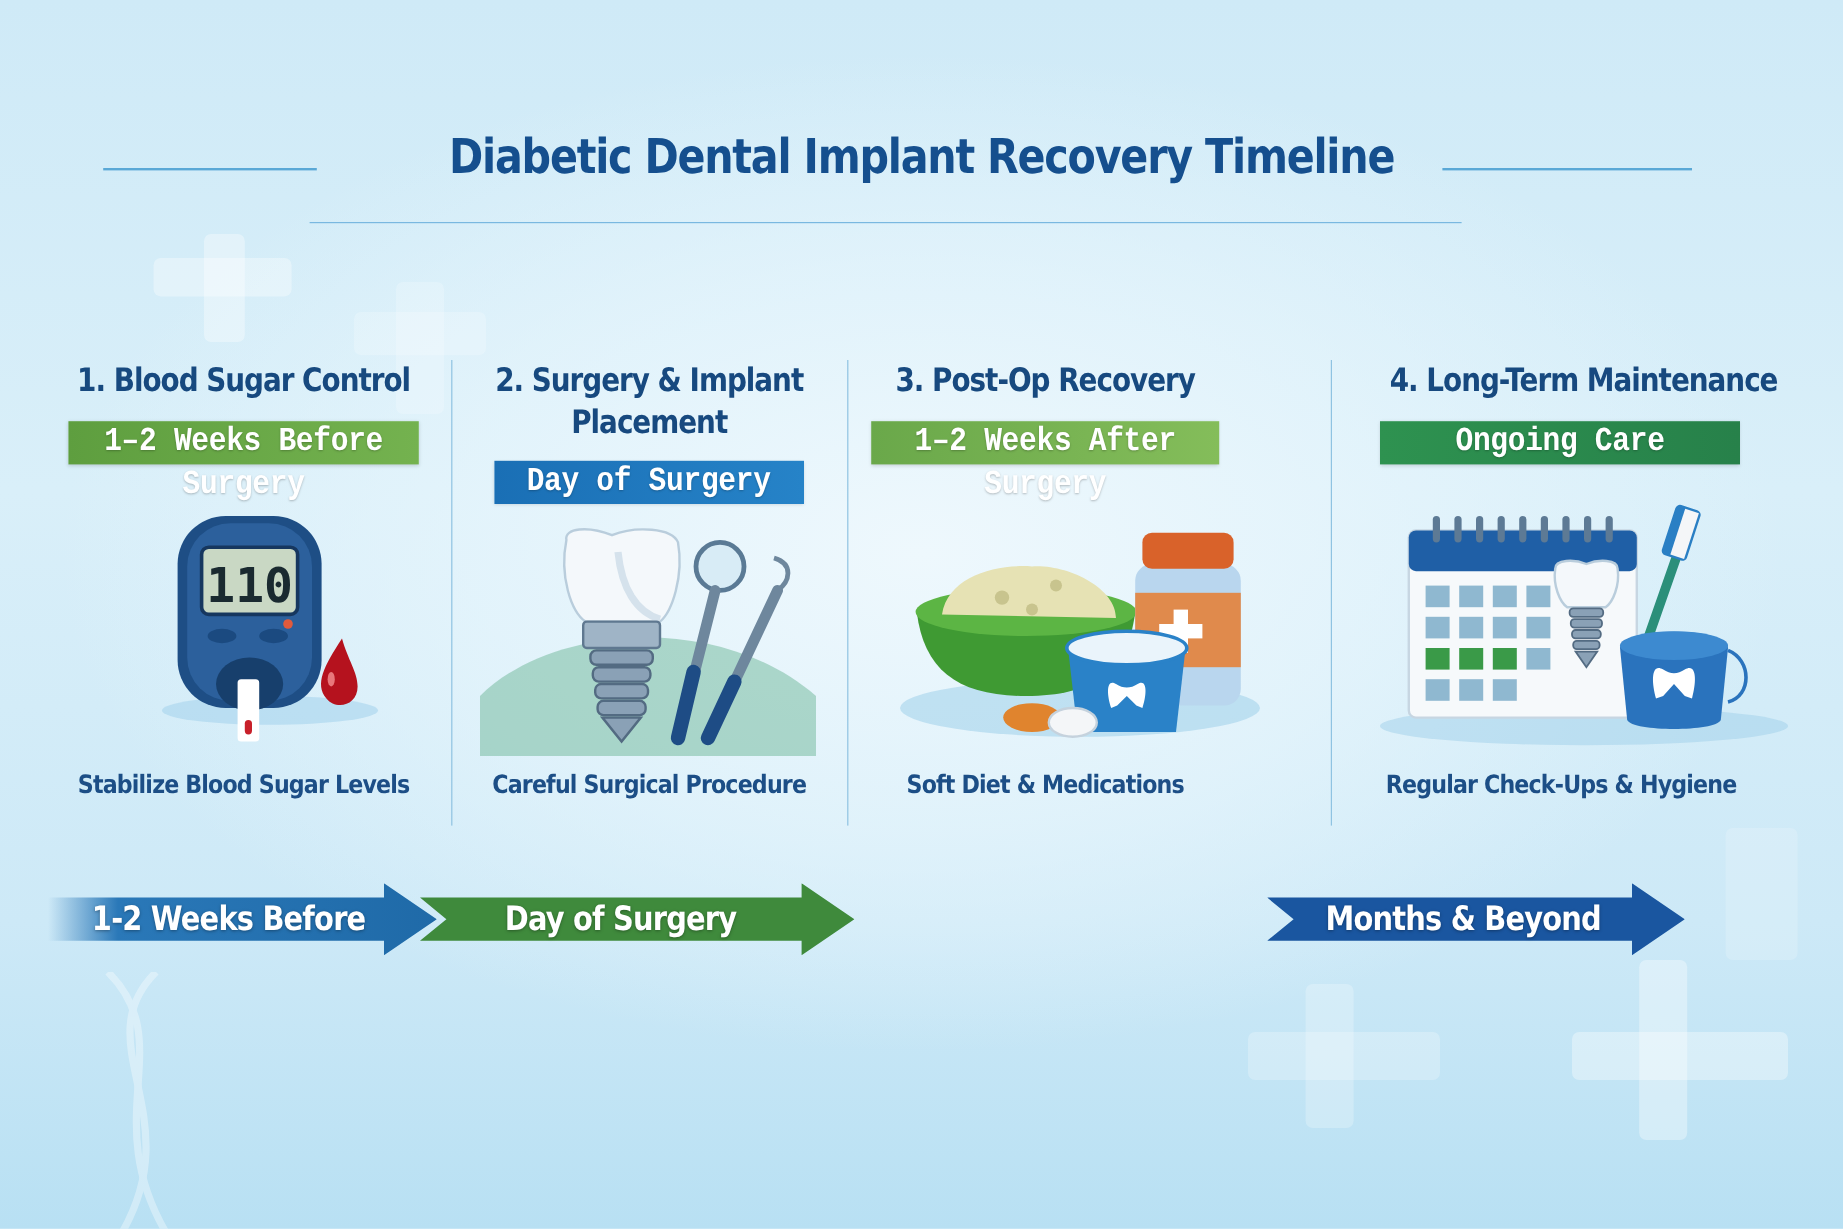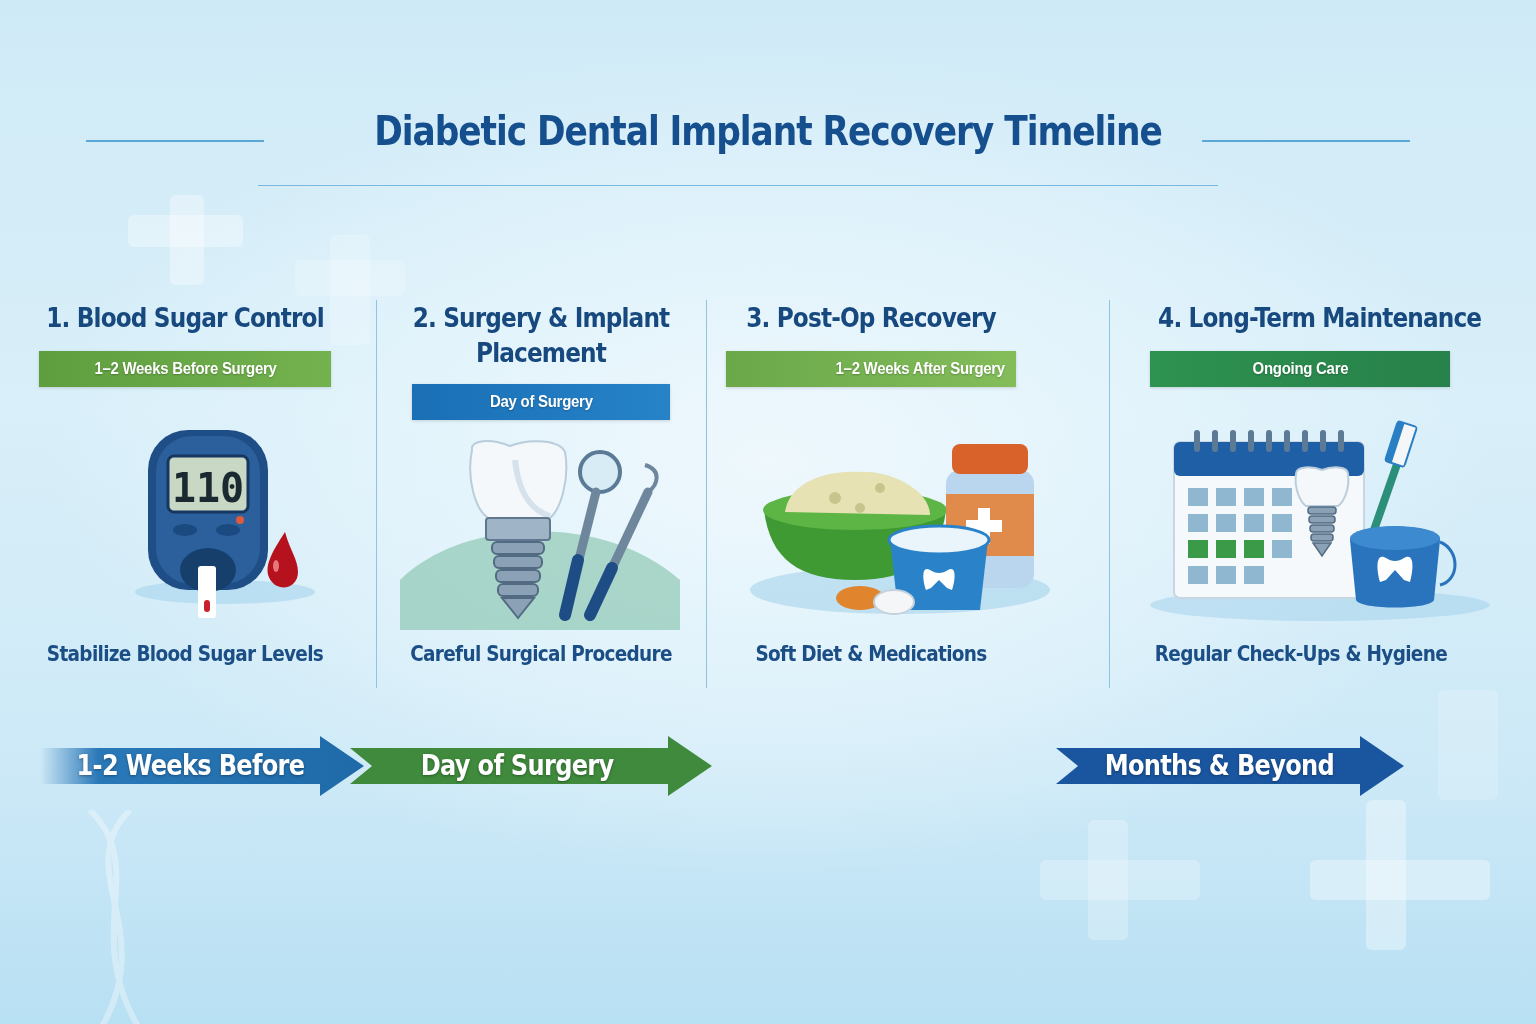--- a/index.html
+++ b/index.html
@@ -29,23 +29,24 @@
   .divider { position: absolute; top: 300px; height: 388px; width: 1px; background: #8fc3e2; }
 
   .stage { position: absolute; top: 300px; width: 330px; text-align: center; }
   .stage h2 {
     font-family: "DejaVu Sans", sans-serif; font-weight: bold;
     font-size: 27px; color: #17497f; letter-spacing: -1px; line-height: 35px;
     transform: scaleX(0.86); transform-origin: center; white-space: nowrap;
   }
   .badge {
     display: inline-block; margin-top: 16px; height: 36px; line-height: 36px;
-    color: #fff; font-size: 17px; font-weight: bold; letter-spacing: -0.3px;
+    color: #fff; font-size: 28px; font-weight: bold; letter-spacing: -0.3px;
     text-shadow: 0 1px 2px rgba(0,0,0,0.25);
     box-shadow: 0 1px 3px rgba(0,0,0,0.15);
+    font-family: Liberation Mono, monospace;
   }
   .badge span { display: inline-block; transform: scaleX(0.88); }
   .desc {
     position: absolute; top: 342px; left: 0; right: 0; text-align: center;
     font-family: "DejaVu Sans", sans-serif; font-weight: bold;
     font-size: 21px; color: #1c4e86; letter-spacing: -0.8px;
     transform: scaleX(0.88); transform-origin: center; white-space: nowrap;
   }
   .illus { position: absolute; }
 
@@ -83,21 +84,21 @@
   <div class="title-line left"></div>
   <div class="title-line right"></div>
   <div class="title-line under"></div>
   <h1 class="title">Diabetic Dental Implant Recovery Timeline</h1>
 </div>
 
 <div class="divider" style="left:376px;"></div>
 <div class="divider" style="left:706px;"></div>
 <div class="divider" style="left:1109px;"></div>
 
-<section class="stage" style="left:20px;width:330px;height:400px;">
+<section class="stage" style="left:38px;width:330px;height:400px;">
   <h2>1. Blood Sugar Control</h2>
   <div class="badge" style="width:292px;background:linear-gradient(90deg,#5e9e3f,#74b24f);"><span>1–2 Weeks Before Surgery</span></div>
   <div class="desc">Stabilize Blood Sugar Levels</div>
 </section>
 <svg class="illus" width="200" height="200" viewBox="0 0 200 200" style="left:130px;top:420px;">
   <ellipse cx="95" cy="172" rx="90" ry="12" fill="#a6d3ec" opacity="0.6"></ellipse>
   <rect x="18" y="10" width="120" height="160" rx="40" fill="#1e4e85"></rect>
   <rect x="26" y="16" width="104" height="148" rx="36" fill="#2c609c"></rect>
   <rect x="38" y="36" width="80" height="56" rx="6" fill="#c9d8c4" stroke="#16375f" stroke-width="3"></rect>
   <text x="78" y="82" text-anchor="middle" font-family="DejaVu Sans Mono, monospace" font-size="40" font-weight="bold" fill="#1a2a30">110</text>
@@ -132,21 +133,21 @@
   <circle cx="200" cy="42" r="20" fill="#d8ecf6" stroke="#5a7a95" stroke-width="4"></circle>
   <line x1="196" y1="62" x2="165" y2="185" stroke="#6e879d" stroke-width="9" stroke-linecap="round"></line>
   <line x1="178" y1="130" x2="165" y2="185" stroke="#1e4c85" stroke-width="12" stroke-linecap="round"></line>
   <path d="M245 35 C 262 40, 258 55, 248 62" stroke="#6e879d" stroke-width="4" fill="none"></path>
   <line x1="248" y1="62" x2="190" y2="185" stroke="#6e879d" stroke-width="9" stroke-linecap="round"></line>
   <line x1="212" y1="138" x2="190" y2="185" stroke="#1e4c85" stroke-width="12" stroke-linecap="round"></line>
 </svg>
 
 <section class="stage" style="left:706px;width:330px;height:400px;">
   <h2>3. Post-Op Recovery</h2>
-  <div class="badge" style="width:290px;background:linear-gradient(90deg,#6aa84a,#84bd5a);text-align:right;"><span>1–2 Weeks After Surgery</span></div>
+  <div class="badge" style="width:290px;background:linear-gradient(90deg,#6aa84a,#84bd5a);"><span>1–2 Weeks After Surgery</span></div>
   <div class="desc">Soft Diet &amp; Medications</div>
 </section>
 <svg class="illus" width="300" height="200" viewBox="0 0 300 200" style="left:750px;top:430px;">
   <ellipse cx="150" cy="160" rx="150" ry="24" fill="#9fd0ea" opacity="0.55"></ellipse>
   <path d="M14 80 L 196 80 C 190 130, 160 150, 105 150 C 50 150, 20 130, 14 80 Z" fill="#3f9a33"></path>
   <ellipse cx="105" cy="80" rx="92" ry="20" fill="#5cb544"></ellipse>
   <path d="M35 82 C 40 50, 80 40, 110 42 C 140 40, 180 60, 180 85 Z" fill="#e6e2b4"></path>
   <circle cx="85" cy="68" r="6" fill="#c8c48e"></circle>
     <circle cx="130" cy="58" r="5" fill="#c8c48e"></circle>
     <circle cx="110" cy="78" r="5" fill="#c8c48e"></circle>

